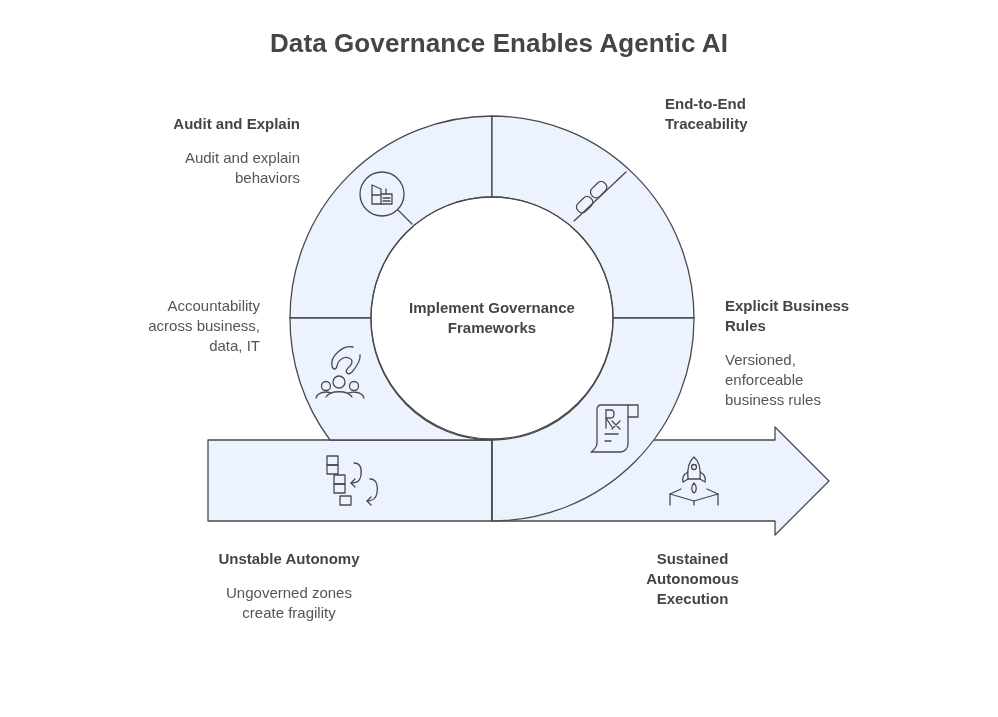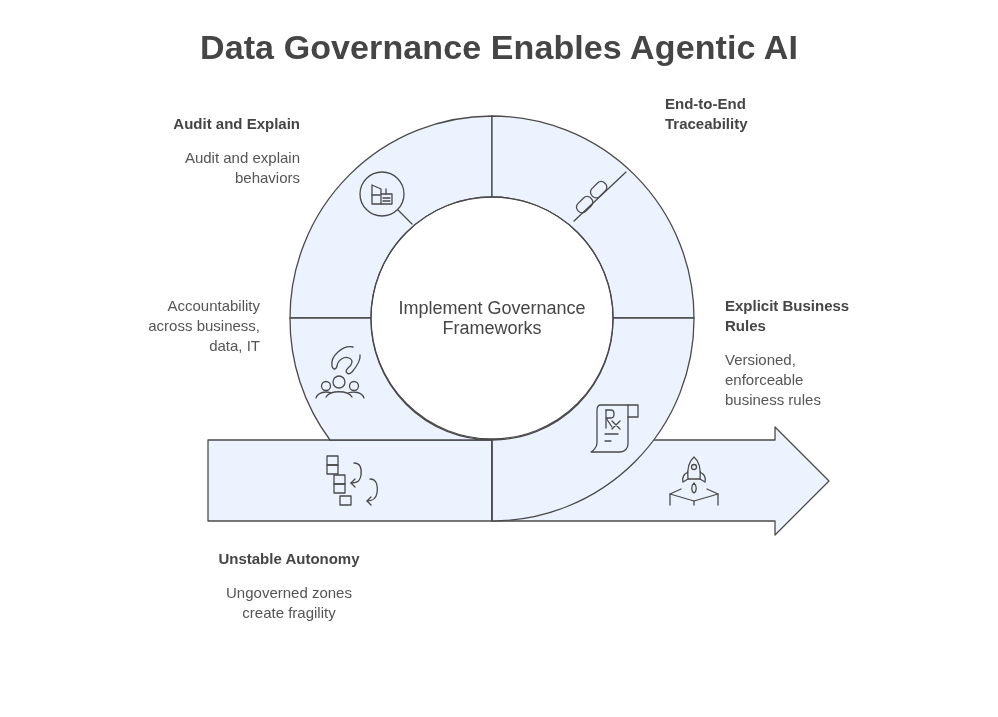--- a/index.html
+++ b/index.html
@@ -1,28 +1,28 @@
 <!DOCTYPE html>
 <html><head>
   <meta charset="utf-8">
   <style>
     html, body { margin: 0; padding: 0; background: #ffffff; }
     body { width: 998px; height: 717px; position: relative; overflow: hidden;
            font-family: "Liberation Sans", sans-serif; color: #454545; }
     .title { position: absolute; left: 0; top: 28px; width: 998px; text-align: center;
-             font-size: 34px; font-weight: bold; color: #454545; letter-spacing: 0.1px; }
+             font-size: 26px; font-weight: bold; color: #454545; letter-spacing: 0.1px; }
     svg.diagram { position: absolute; left: 0; top: 0; }
     .lbl { position: absolute; font-size: 15px; line-height: 20px; }
     .lbl .h { font-weight: bold; color: #454545; margin-bottom: 14px; }
     .lbl .d { color: #555555; }
     .right { text-align: right; }
     .left  { text-align: left; }
     .center { text-align: center; }
     .center-title { position: absolute; left: 372px; top: 298px; width: 240px; text-align: center;
-                    font-size: 18px; font-weight: normal; line-height: 20px; color: #454545; }
+                    font-size: 15px; font-weight: bold; line-height: 20px; color: #454545; }
   </style>
 </head>
 <body>
 
 <div class="title">Data Governance Enables Agentic AI</div>
 
 <svg class="diagram" width="998" height="717" viewBox="0 0 998 717" xmlns="http://www.w3.org/2000/svg">
   <g fill="#ECF2FE" stroke="#4A4A4A" stroke-width="1.3" stroke-linejoin="round">
 
     <rect x="208" y="440" width="284" height="81"></rect>
@@ -126,13 +126,14 @@
   <div class="h">Explicit Business Rules</div>
   <div class="d" style="width: 115px;">Versioned, enforceable business rules</div>
 </div>
 
 <div class="lbl center" style="left: 200px; top: 549px; width: 178px;">
   <div class="h">Unstable Autonomy</div>
   <div class="d" style="padding: 0 25px;">Ungoverned zones create fragility</div>
 </div>
 
 <div class="lbl center" style="left: 620px; top: 549px; width: 145px;">
+  <div class="h" style="padding: 0 20px;">Sustained Autonomous Execution</div>
 </div>
 
 </body></html>

